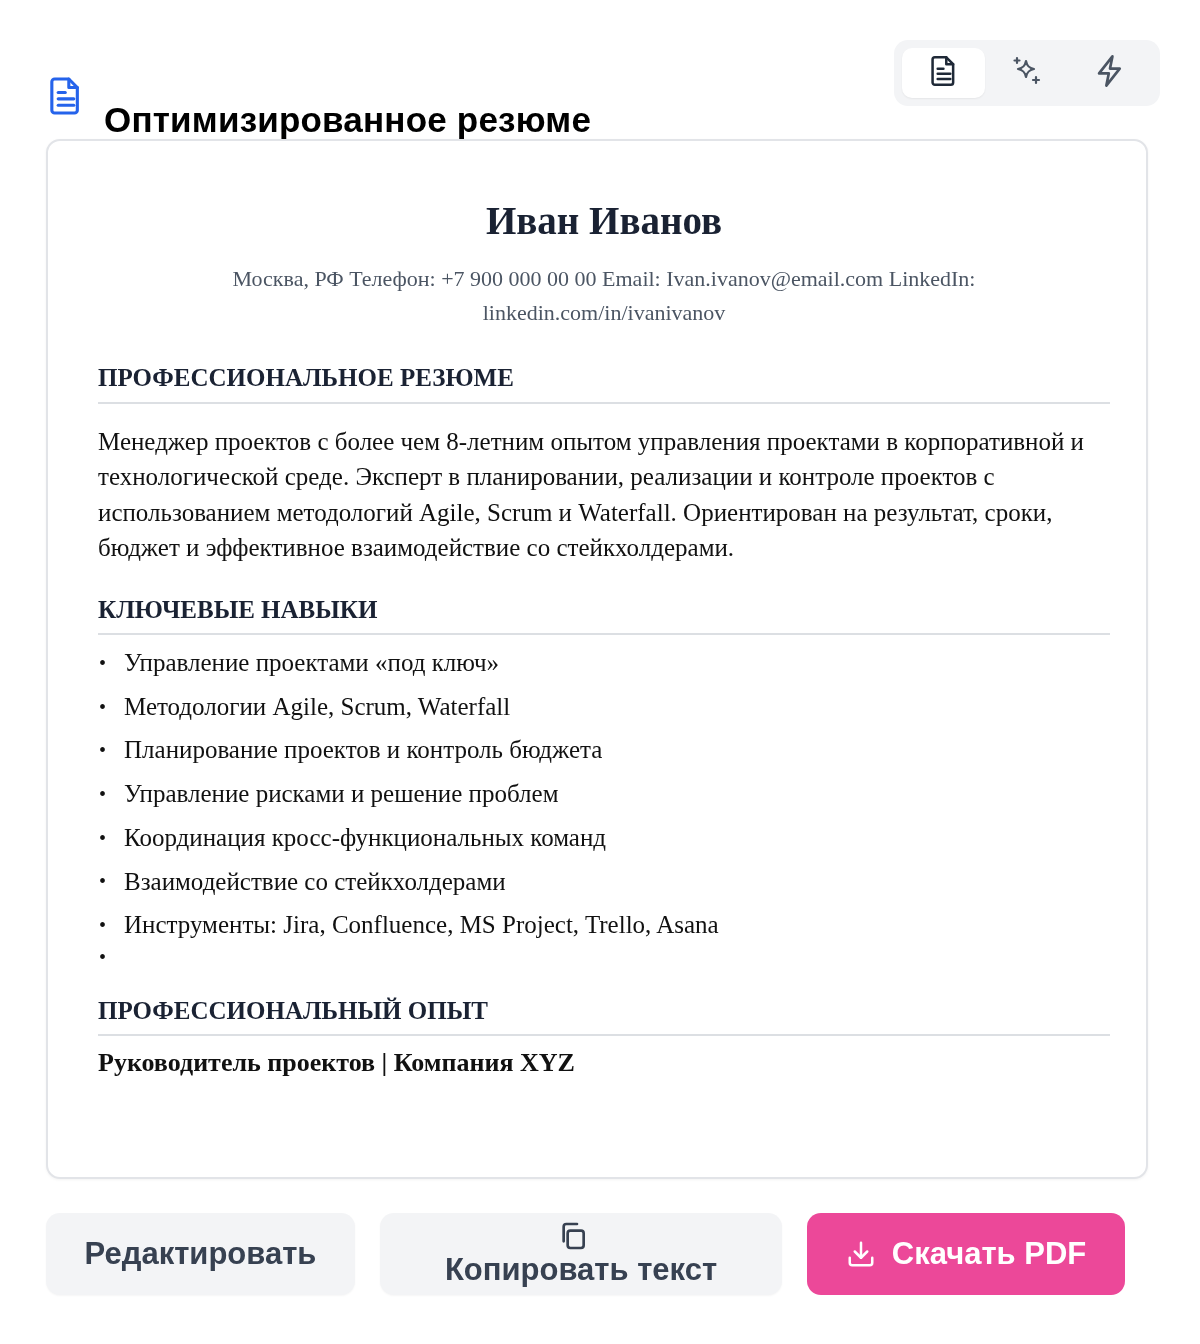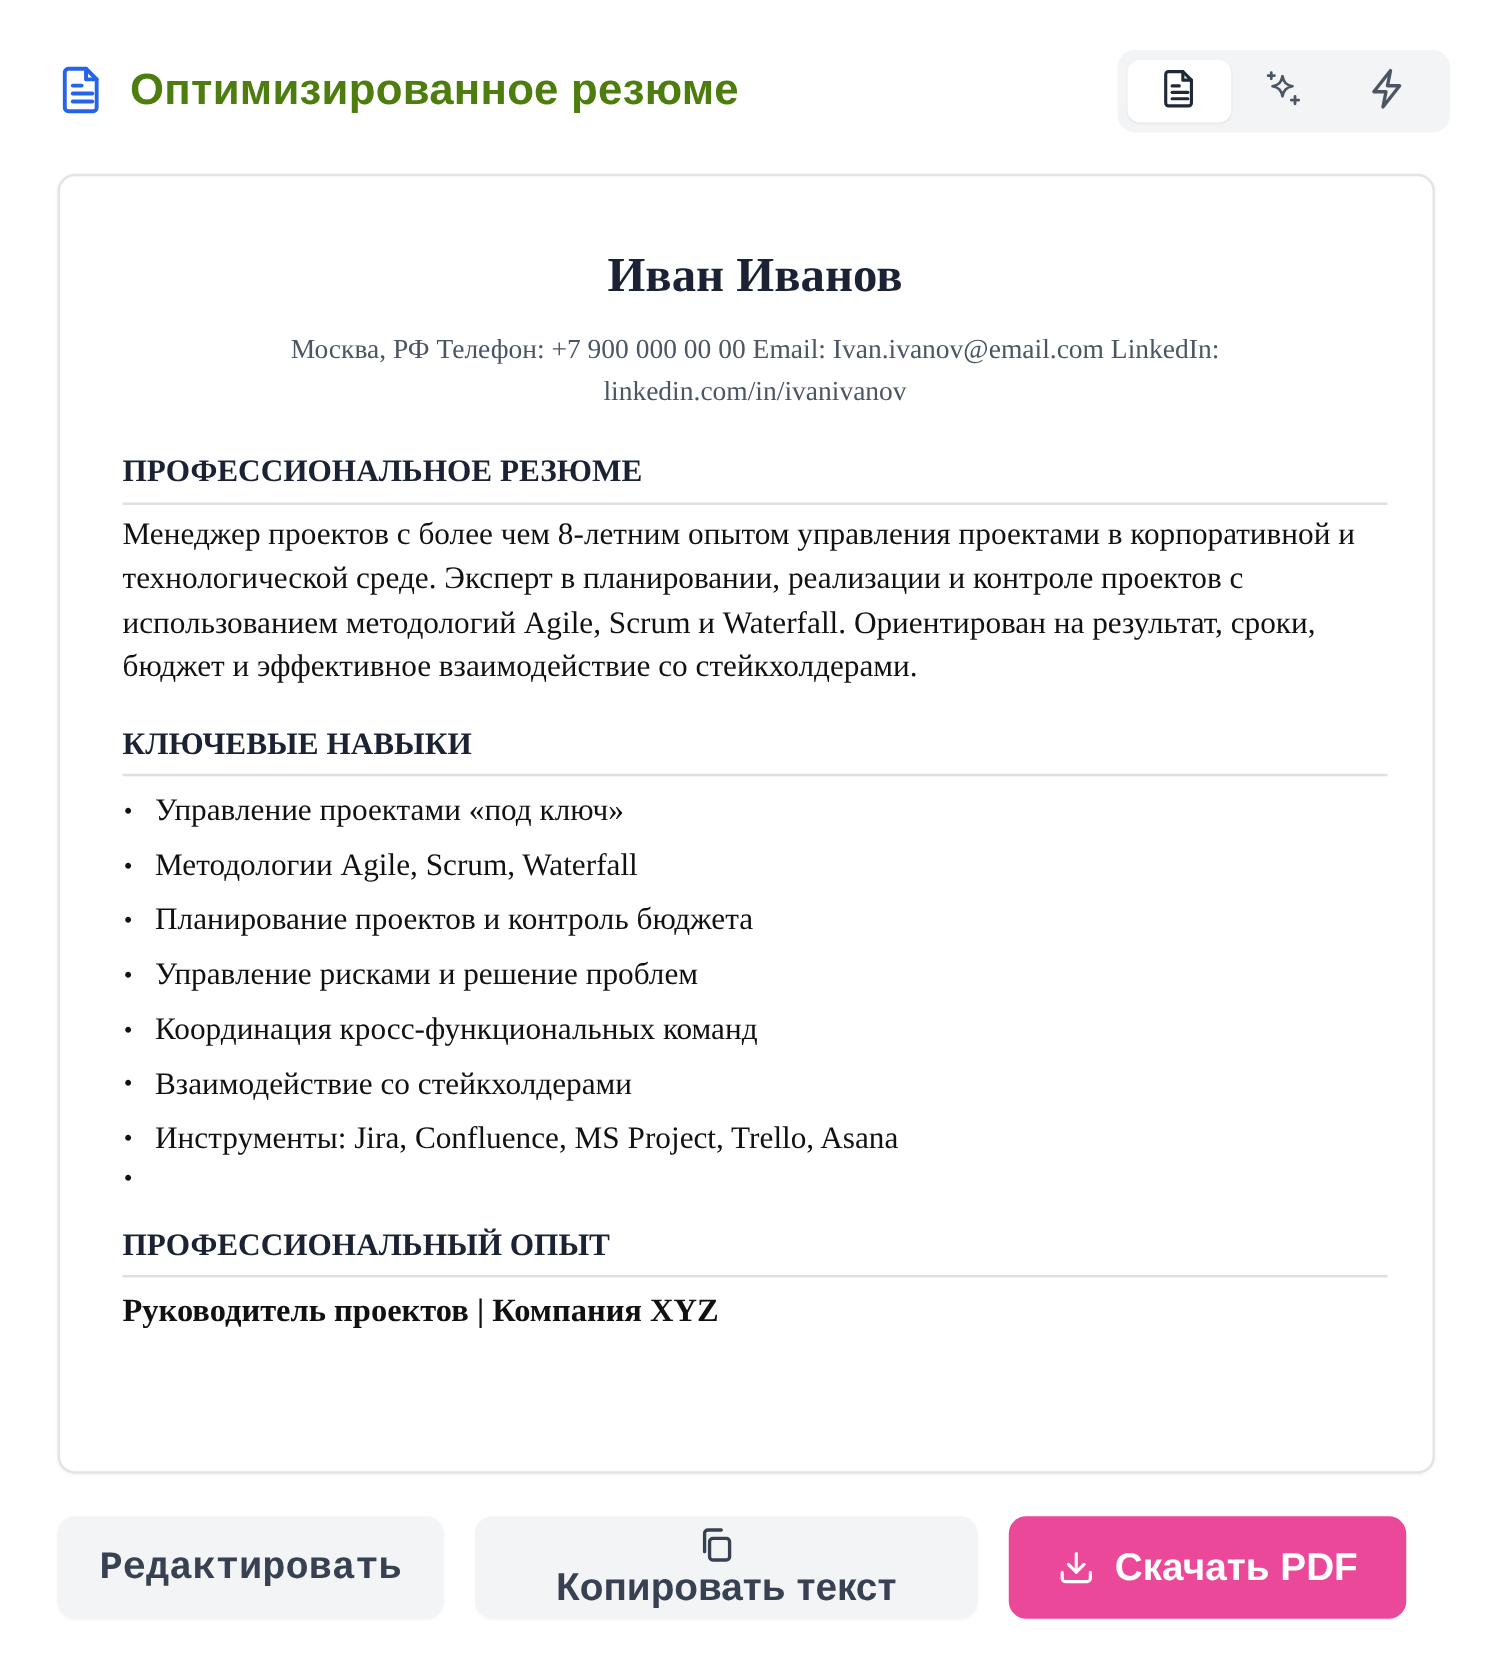--- a/index.html
+++ b/index.html
@@ -2,33 +2,33 @@
 <html><head>
 <meta charset="utf-8">
 <style>
   * { box-sizing: border-box; margin: 0; padding: 0; }
   html, body { width: 1200px; height: 1344px; background: #ffffff; overflow: hidden; }
   body { font-family: "Liberation Sans", sans-serif; color: #111827; position: relative; }
 
   .header { position: absolute; left: 48px; top: 40px; width: 1112px; height: 66px; }
   .title-wrap { position: absolute; left: 0; top: 12px; display: flex; align-items: center; }
   .title-icon { width: 36px; height: 40px; display: flex; align-items: center; justify-content: center; margin-right: 20px; }
-  .title { font-size: 35px; font-weight: bold; color: #4d7c0f; letter-spacing: 0.2px; }
+  .title { font-size: 35px; font-weight: bold; color: #000000; letter-spacing: 0.2px; margin-top: 48px; }
 
   .view-toggle { position: absolute; right: 0; top: 0; width: 266px; height: 66px; background: #f3f4f6; border-radius: 14px; padding: 8px; display: flex; gap: 0; }
   .toggle-btn { width: 83px; height: 50px; border-radius: 10px; display: flex; align-items: center; justify-content: center; cursor: pointer; }
   .toggle-btn.active { background: #ffffff; box-shadow: 0 1px 2px rgba(0,0,0,0.06); }
 
   .card { position: absolute; left: 46px; top: 139px; width: 1102px; height: 1040px; border: 2px solid #e2e4e8; border-radius: 14px; background: #fff; overflow: hidden; box-shadow: 0 1px 3px rgba(0,0,0,0.05); }
   .doc { position: absolute; left: 50px; top: 50px; width: 1012px; font-family: "Liberation Serif", serif; color: #111827; }
   .name { text-align: center; font-size: 39px; font-weight: bold; color: #1a2233; line-height: 1; margin-top: 10px; }
   .contacts { text-align: center; font-size: 22px; color: #4b5563; line-height: 34px; margin-top: 22px; padding: 0 82px; }
   .section-title { font-size: 25px; font-weight: bold; color: #1a2233; margin-top: 30px; line-height: 1.1; padding-bottom: 10px; border-bottom: 2px solid #dcdfe3; }
   .section-title.first { margin-top: 34px; }
-  .paragraph { font-size: 25px; line-height: 35.5px; margin-top: 6px; color: #111111; }
+  .paragraph { font-size: 25px; line-height: 35.5px; margin-top: 20px; color: #111111; }
   .skills { list-style: none; margin-top: 6px; }
   .skills li { font-size: 25px; line-height: 43.7px; display: flex; align-items: center; color: #111111; }
   .bullet { width: 26px; font-size: 20px; line-height: 1; padding-left: 1px; }
   .job-title { font-size: 26px; font-weight: bold; margin-top: 10px; line-height: 34px; color: #111111; }
   .job-meta { font-size: 22px; color: #6b7280; line-height: 34px; }
 
   .actions { position: absolute; left: 46px; top: 1213px; display: flex; gap: 0; }
   .btn { position: absolute; top: 0; height: 82px; border-radius: 14px; display: flex; align-items: center; justify-content: center; font-size: 31px; font-weight: bold; cursor: pointer; }
   .btn-secondary { background: #f3f4f6; color: #374151; box-shadow: 0 1px 2px rgba(0,0,0,0.04); }
   .btn-primary { background: #ec4899; color: #ffffff; }
@@ -124,21 +124,21 @@
           <span class="bullet">•</span>
         </li>
     </ul>
 
     <h2 class="section-title">ПРОФЕССИОНАЛЬНЫЙ ОПЫТ</h2>
     <div class="job-title">Руководитель проектов | Компания XYZ</div>
   </div>
 </div>
 
 <div class="actions">
-  <div class="btn btn-secondary" style="left:0; width:309px;font-family:Liberation Mono, monospace;">
+  <div class="btn btn-secondary" style="left:0; width:309px;">
     <span>Редактировать</span>
   </div>
   <div class="btn btn-secondary" style="left:334px; width:402px;flex-direction:column;">
     <span class="icon">
       <svg width="32" height="32" viewBox="0 0 24 24" fill="none" stroke="#374151" stroke-width="2" stroke-linejoin="round" stroke-linecap="round">
         <rect x="8" y="8" width="12" height="13" rx="2"></rect>
         <path d="M5 16V5a2 2 0 0 1 2-2h8"></path>
       </svg>
     </span>
     <span>Копировать текст</span>

